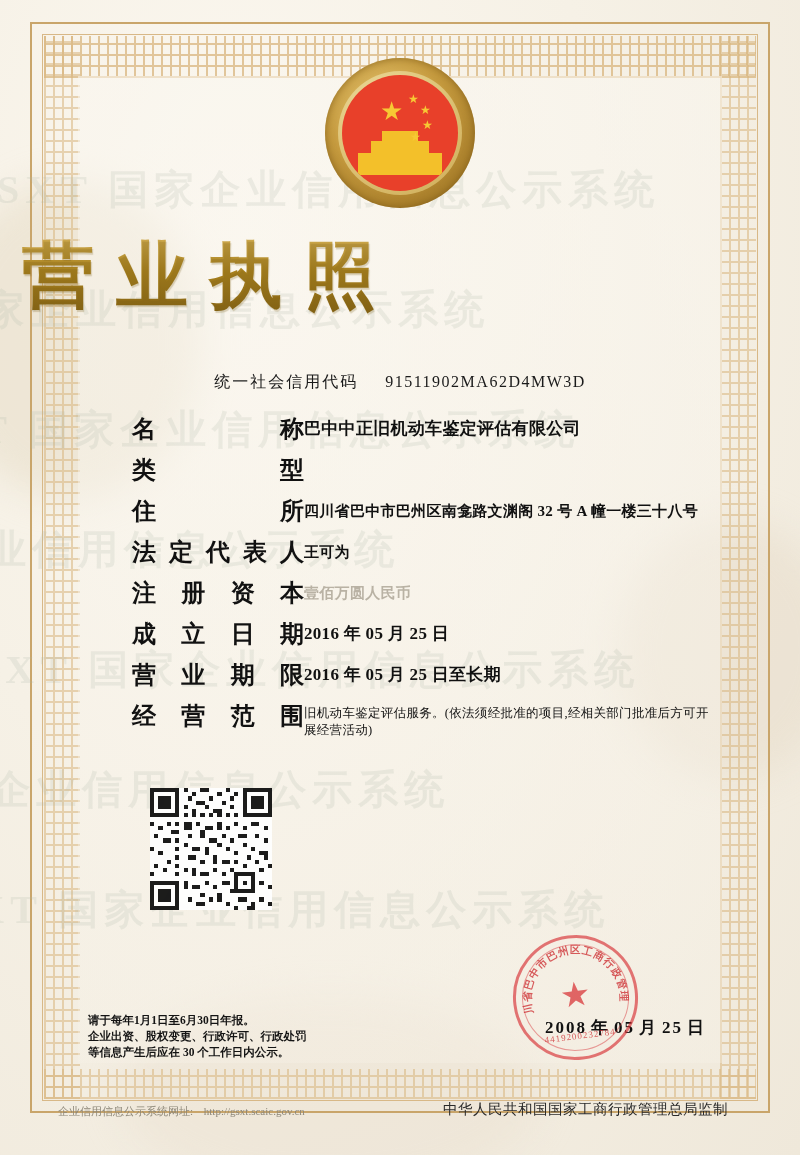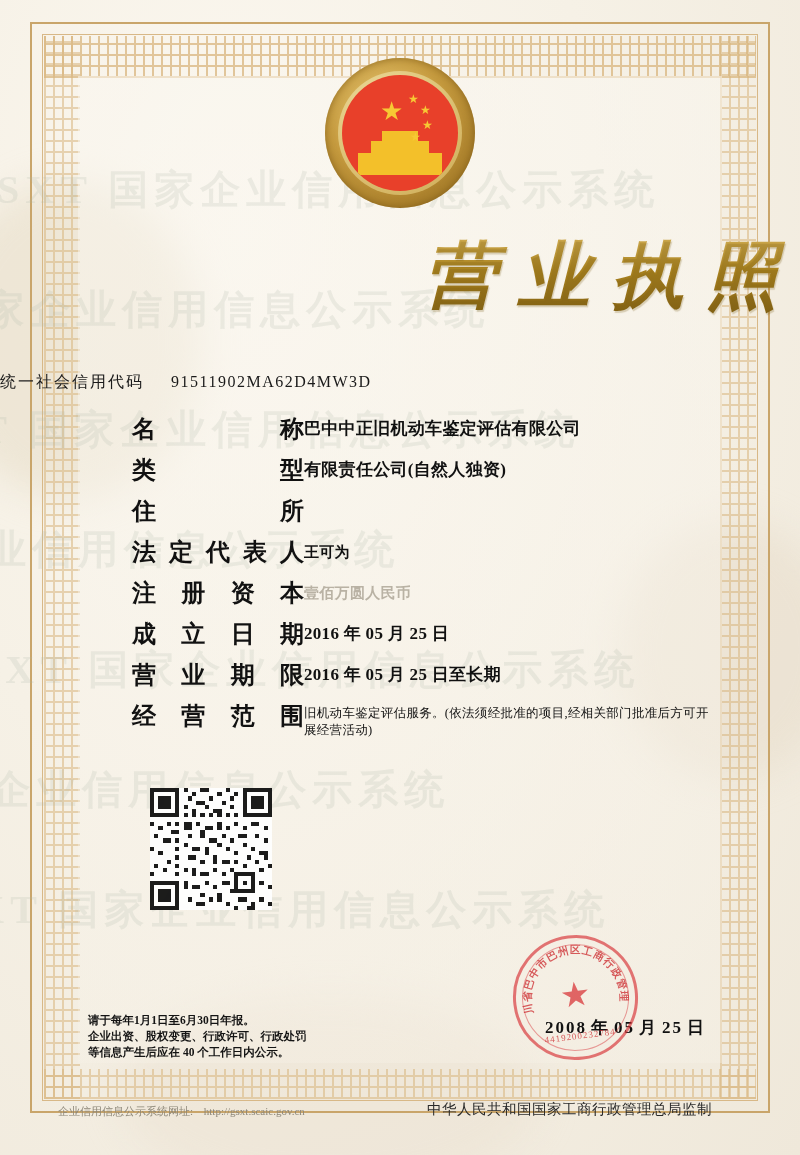--- a/index.html
+++ b/index.html
@@ -167,41 +167,40 @@
   .emblem .star.s1 { font-size: 12px; left: 66px; top: 18px; }
   .emblem .star.s2 { font-size: 12px; left: 78px; top: 29px; }
   .emblem .star.s3 { font-size: 12px; left: 80px; top: 44px; }
   .emblem .star.s4 { font-size: 12px; left: 68px; top: 56px; }
 
   
   .title {
     position: absolute;
     left: 0; right: 0;
     top: 228px;
-    text-align: right;
+    text-align: left;
     font-size: 72px;
     letter-spacing: 22px;
     font-weight: bold;
     font-family: "Liberation Serif", serif;
     color: #8c6b1f;
     background: linear-gradient(180deg, #d9b65d 0%, #a9821f 45%, #7d5c12 100%);
     -webkit-background-clip: text;
     background-clip: text;
     -webkit-text-fill-color: transparent;
     text-shadow: 1px 2px 1px rgba(120,90,20,.25);
     padding-left: 22px;
-    font-style: italic;
   }
 
   
   .code-line {
     position: absolute;
     top: 372px;
     left: 0; right: 0;
-    text-align: left;
+    text-align: center;
     font-size: 16px;
     color: #1a1a1a;
     font-family: "Liberation Serif", serif;
     letter-spacing: 1px;
   }
   .code-line .code-label { letter-spacing: 2px; }
   .code-line .code-value {
     margin-left: 22px;
     font-family: "Liberation Serif", serif;
     letter-spacing: 1.5px;
@@ -374,21 +373,21 @@
     font-size: 11px;
     color: #8d8778;
     font-family: "Liberation Serif", serif;
   }
   .footer-left .url {
     margin-left: 8px;
     color: #8d8778;
   }
   .footer-right {
     position: absolute;
-    right: 88px;
+    right: 72px;
     top: 1100px;
     font-size: 14.5px;
     color: #2a2a2a;
     font-family: Liberation Serif, serif;
     letter-spacing: .5px;
   }
 </style>
 </head>
 <body>
 
@@ -446,28 +445,28 @@
         <span>称</span>
       </div>
       <div class="f-value">巴中中正旧机动车鉴定评估有限公司</div>
     </div>
 
     <div class="field-row">
       <div class="f-label">
         <span>类</span>
         <span>型</span>
       </div>
-      <div class="f-value">有限责任公司(自然人独资)</div>
     </div>
 
     <div class="field-row">
       <div class="f-label">
         <span>住</span>
         <span>所</span>
       </div>
+      <div class="f-value mid">四川省巴中市巴州区南龛路文渊阁 32 号 A 幢一楼三十八号</div>
     </div>
 
     <div class="field-row">
       <div class="f-label">
         <span>法</span>
         <span>定</span>
         <span>代</span>
         <span>表</span>
         <span>人</span>
       </div>
@@ -670,21 +669,21 @@
       <text>
         <textPath href="#sealArc" startOffset="50%" text-anchor="middle">四川省巴中市巴州区工商行政管理局</textPath>
       </text>
     </svg>
     <div class="seal-bottom">4419200232784</div>
   </div>
 
   <div class="notice">
     <div>请于每年1月1日至6月30日年报。</div>
     <div>企业出资、股权变更、行政许可、行政处罚</div>
-    <div>等信息产生后应在 40 个工作日内公示。</div>
+    <div>等信息产生后应在 30 个工作日内公示。</div>
   </div>
 
   <div class="footer-left">
     <span>企业信用信息公示系统网址:</span>
     <span class="url">http://gsxt.scaic.gov.cn</span>
   </div>
   <div class="footer-right">中华人民共和国国家工商行政管理总局监制</div>
 
 </div>
 

